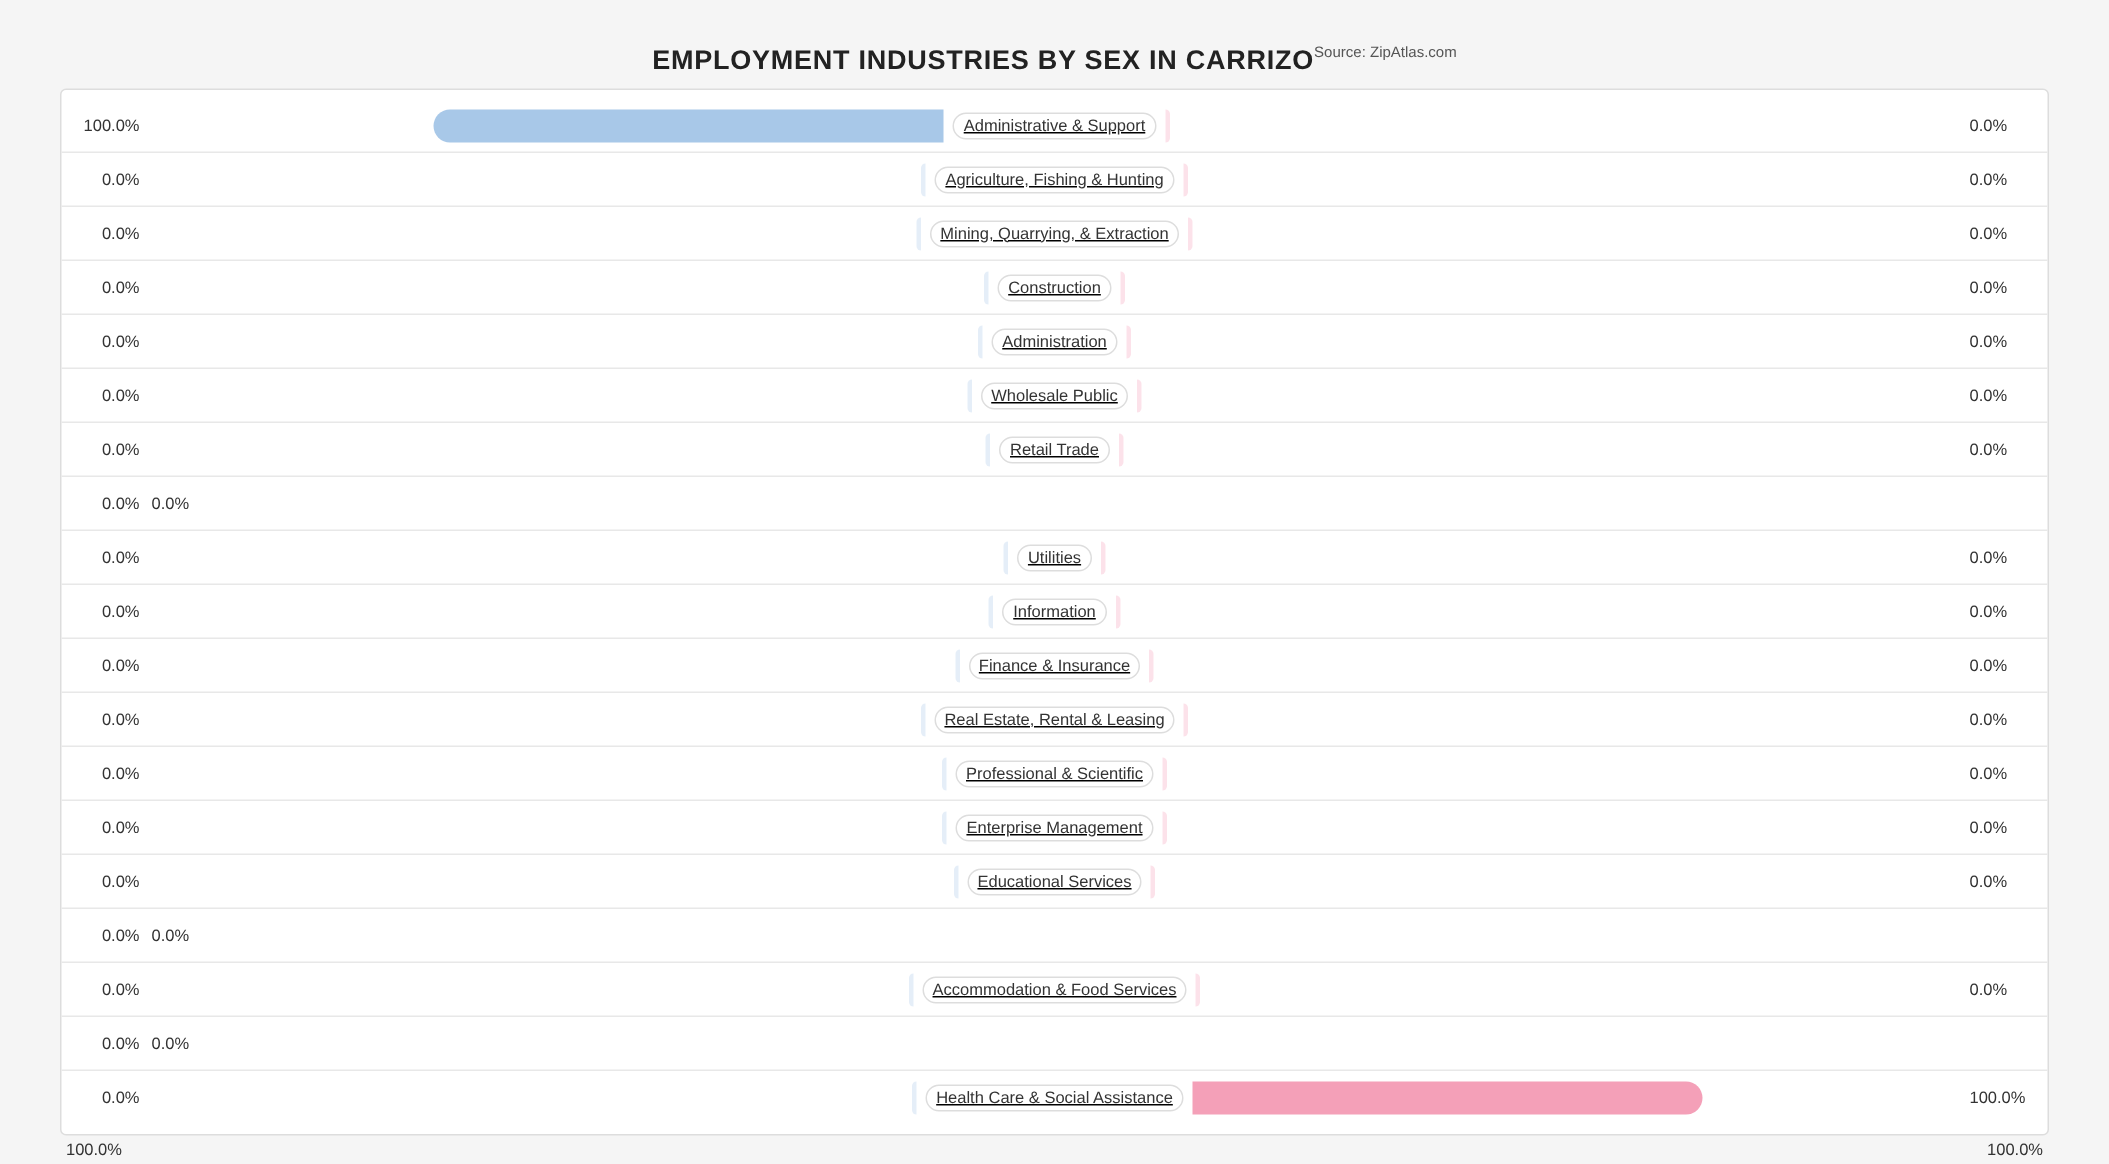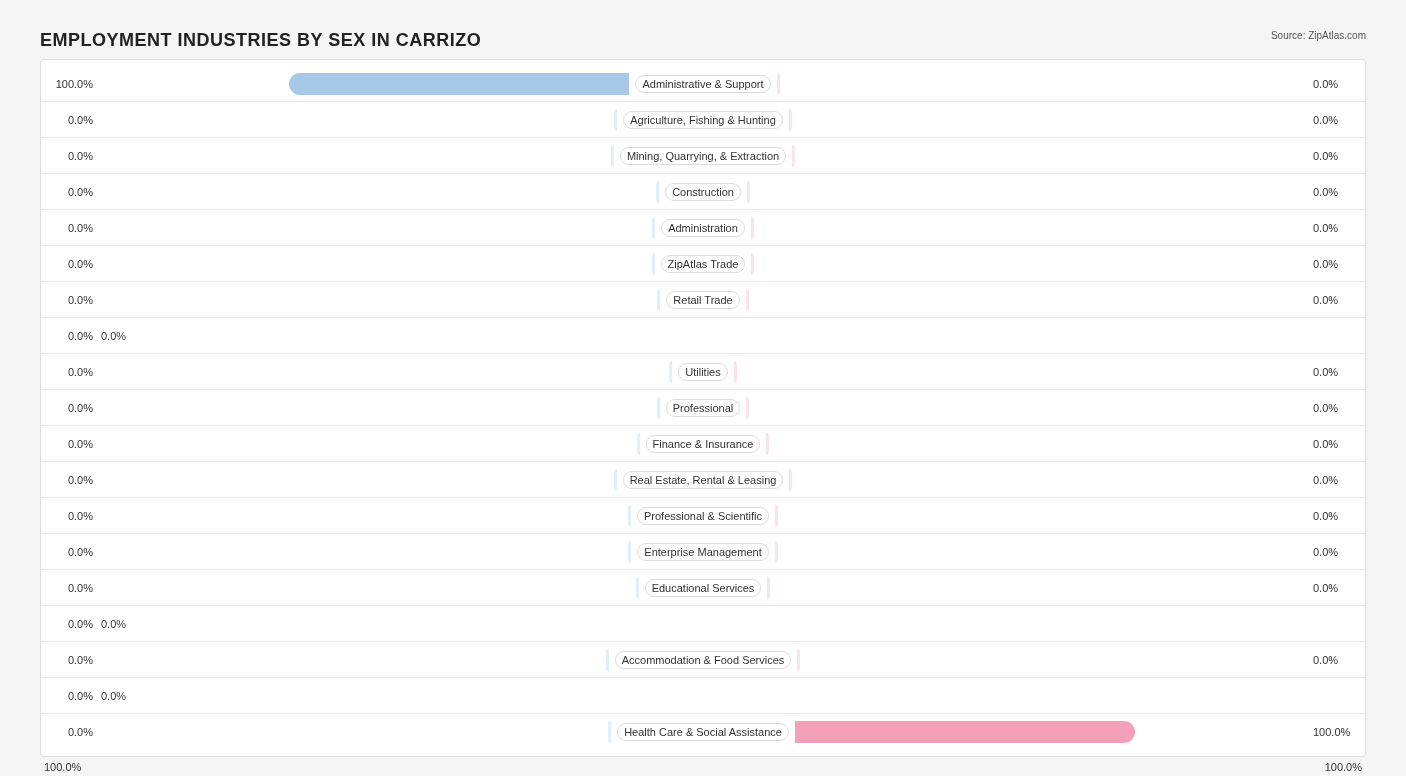--- a/index.html
+++ b/index.html
@@ -9,21 +9,21 @@
       padding: 20px;
       width: 1406px;
       min-height: 776px;
     }
     .chart-container {
       background: #f5f5f5;
       padding: 10px 20px 20px 20px;
     }
     .chart-header {
       display: flex;
-      justify-content: space-between;
+      justify-content: center;
       align-items: flex-start;
       margin-bottom: 8px;
     }
     .chart-title {
       font-size: 18px;
       font-weight: bold;
       color: #222;
       letter-spacing: 0.5px;
     }
     .chart-source {
@@ -74,20 +74,21 @@
       border-radius: 11px 0 0 11px;
       min-width: 2px;
     }
     .label-container {
       display: flex;
       align-items: center;
       justify-content: center;
       white-space: nowrap;
       padding: 0 6px;
       z-index: 2;
+      text-decoration: underline;
     }
     .bar-label {
       font-size: 11px;
       color: #333;
       background: white;
       padding: 2px 6px;
       border-radius: 10px;
       border: 1px solid #ddd;
       white-space: nowrap;
     }
@@ -212,21 +213,21 @@
         </div>
         <div class="right-pct">0.0%</div>
       </div>
       <div class="bar-row">
         <div class="left-pct">0.0%</div>
         <div class="bar-area">
           <div class="male-bar-container">
             <div class="male-bar" style="width: 3px; opacity: 0.3;"></div>
           </div>
           <div class="label-container">
-            <span class="bar-label">ZipAtlas Trade</span>
+            <span class="bar-label">Wholesale Public</span>
           </div>
           <div class="female-bar-container">
             <div class="female-bar" style="width: 3px; opacity: 0.3;"></div>
           </div>
         </div>
         <div class="right-pct">0.0%</div>
       </div>
       <div class="bar-row">
         <div class="left-pct">0.0%</div>
         <div class="bar-area">
@@ -261,21 +262,21 @@
         </div>
         <div class="right-pct">0.0%</div>
       </div>
       <div class="bar-row">
         <div class="left-pct">0.0%</div>
         <div class="bar-area">
           <div class="male-bar-container">
             <div class="male-bar" style="width: 3px; opacity: 0.3;"></div>
           </div>
           <div class="label-container">
-            <span class="bar-label">Professional</span>
+            <span class="bar-label">Information</span>
           </div>
           <div class="female-bar-container">
             <div class="female-bar" style="width: 3px; opacity: 0.3;"></div>
           </div>
         </div>
         <div class="right-pct">0.0%</div>
       </div>
       <div class="bar-row">
         <div class="left-pct">0.0%</div>
         <div class="bar-area">

